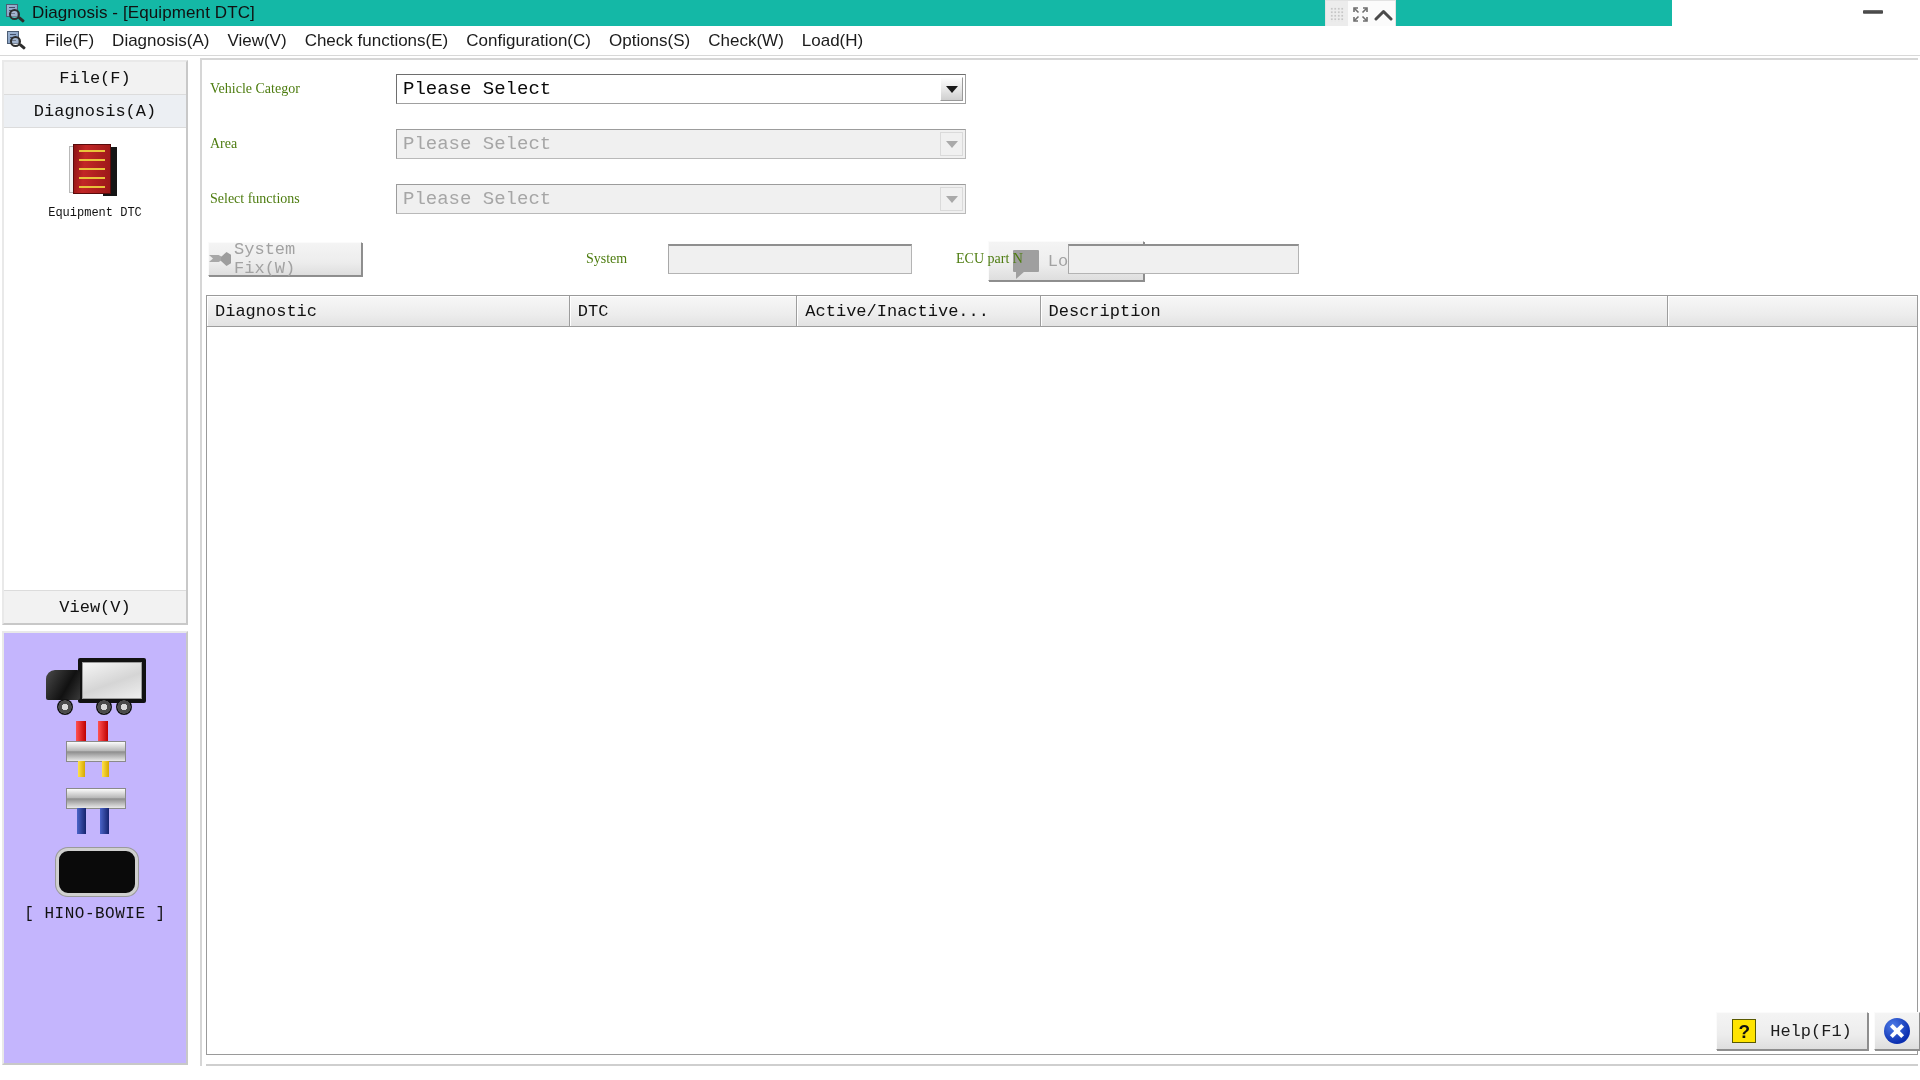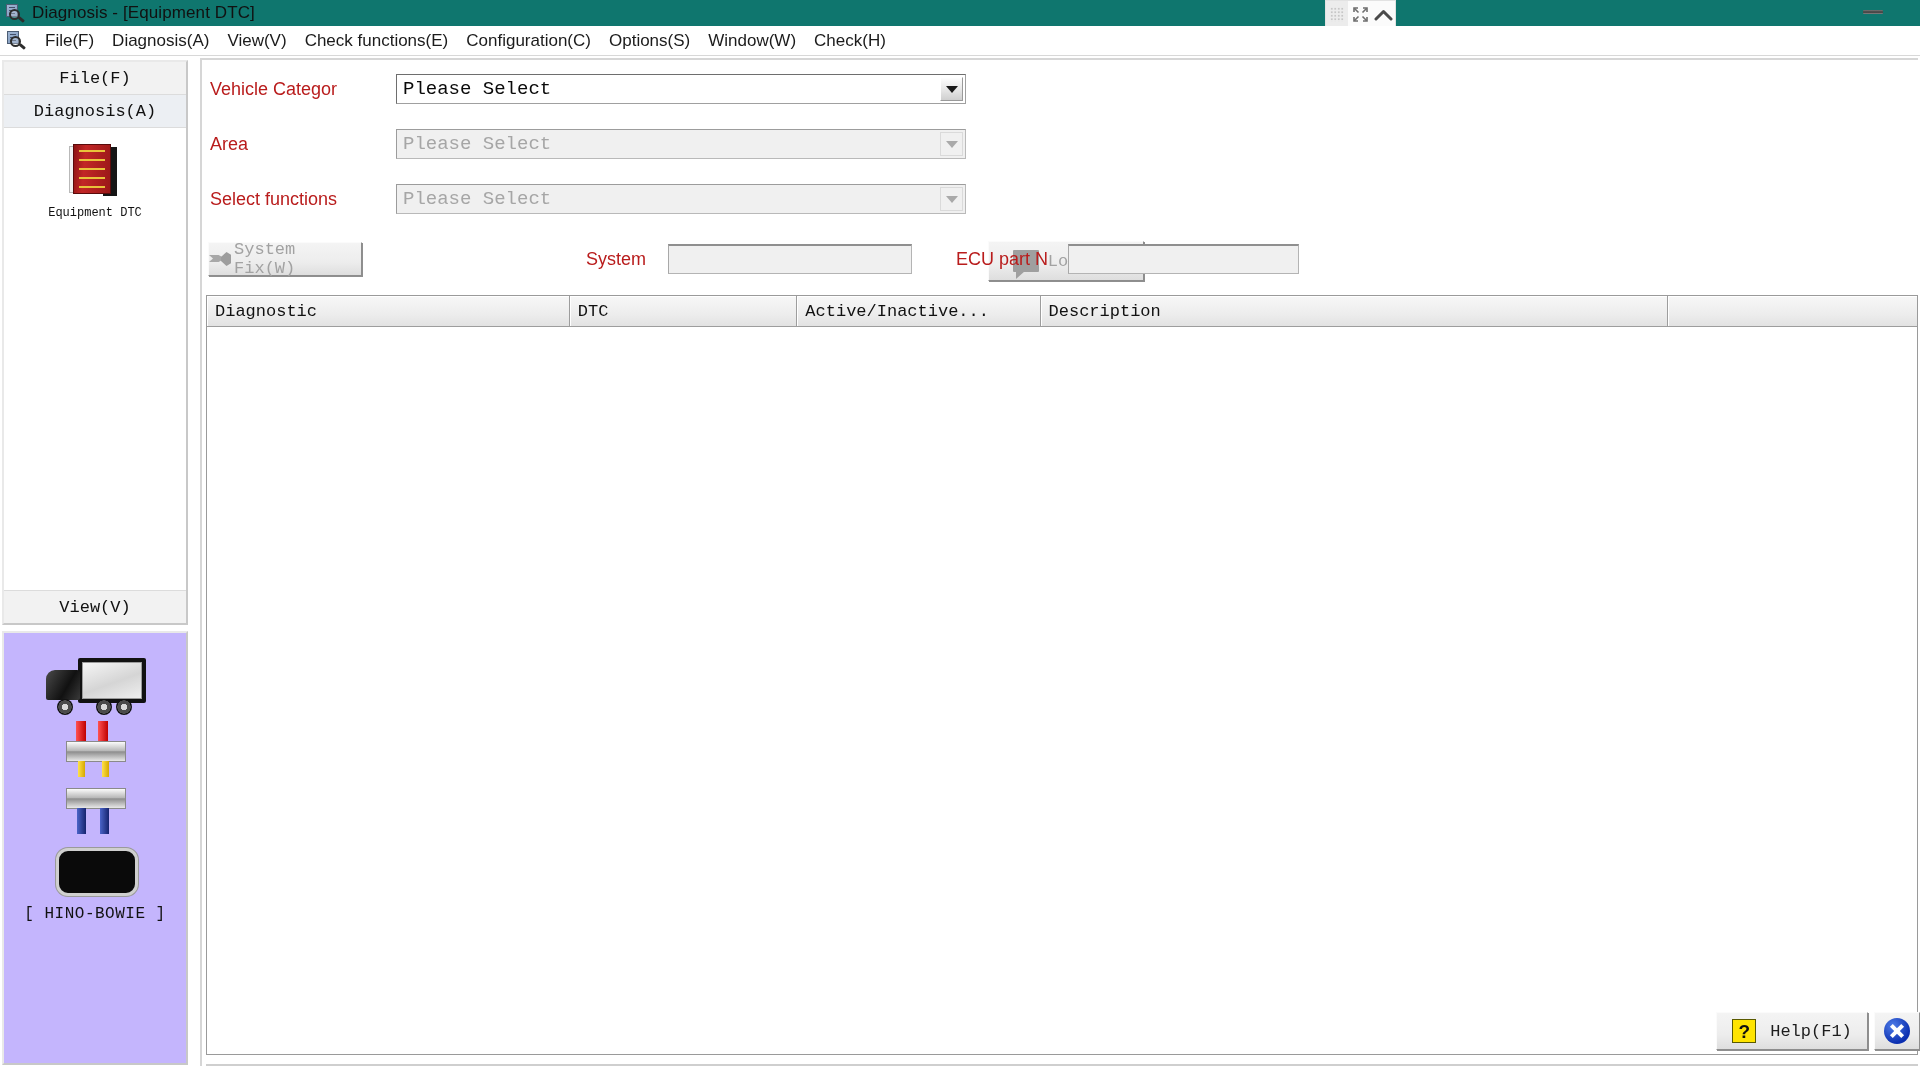--- a/index.html
+++ b/index.html
@@ -12,22 +12,22 @@
   }
   .app {
     position: relative;
     width: 1920px; height: 1080px;
     background: #ffffff;
   }
 
   
   .titlebar {
     position: absolute; left: 0; top: 0;
-    width: 1920px; height: 26px;
-    background: #0f766e;
+    width: 1672px; height: 26px;
+    background: #14b8a6;
     display: flex; align-items: center;
   }
   .titlebar-icon {
     width: 22px; height: 20px; margin-left: 4px; margin-right: 6px;
     position: relative; flex: none;
   }
   .titlebar-text {
     font-family: "Liberation Sans", sans-serif;
     font-size: 17px; color: #111; letter-spacing: .1px;
     white-space: nowrap;
@@ -208,22 +208,22 @@
     width: 1718px; height: 1008px;
     background: #ffffff;
     border-top: 2px solid #d6d6d6;
     border-left: 2px solid #d6d6d6;
   }
 
   .form-area { position: relative; height: 235px; }
 
   .frow { position: absolute; left: 0; display: flex; align-items: center; }
   .flabel {
-    font-family: Liberation Sans, sans-serif;
-    font-size: 18px; color: #b91c1c;
+    font-family: Liberation Serif, serif;
+    font-size: 14px; color: #4d7c0f;
     white-space: nowrap; overflow: hidden;
   }
 
   .combo {
     position: relative;
     height: 30px;
     background: #ffffff;
     border: 1px solid #a0a0a0;
     border-top-color: #6e6e6e; border-left-color:#6e6e6e;
     display: flex; align-items: center;
@@ -432,22 +432,22 @@
           <div class="ring"></div>
           <div class="handle"></div>
         </div>
     </div>
     <div class="menu-item">File(F)</div>
     <div class="menu-item">Diagnosis(A)</div>
     <div class="menu-item">View(V)</div>
     <div class="menu-item">Check functions(E)</div>
     <div class="menu-item">Configuration(C)</div>
     <div class="menu-item">Options(S)</div>
-    <div class="menu-item">Window(W)</div>
-    <div class="menu-item">Check(H)</div>
+    <div class="menu-item">Check(W)</div>
+    <div class="menu-item">Load(H)</div>
   </div>
 
   <div class="sidebar">
 
     <div class="sb-panel-top">
       <div class="sb-bar">
         <span>File(F)</span>
       </div>
       <div class="sb-bar active">
         <span>Diagnosis(A)</span>

